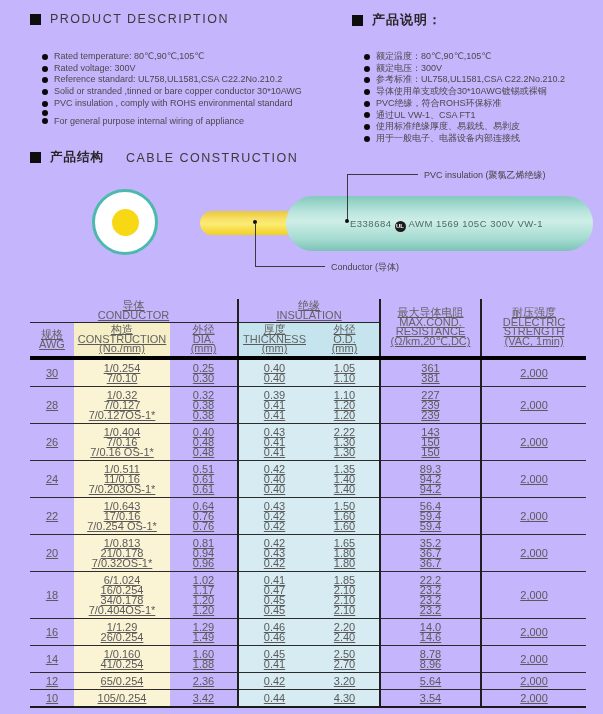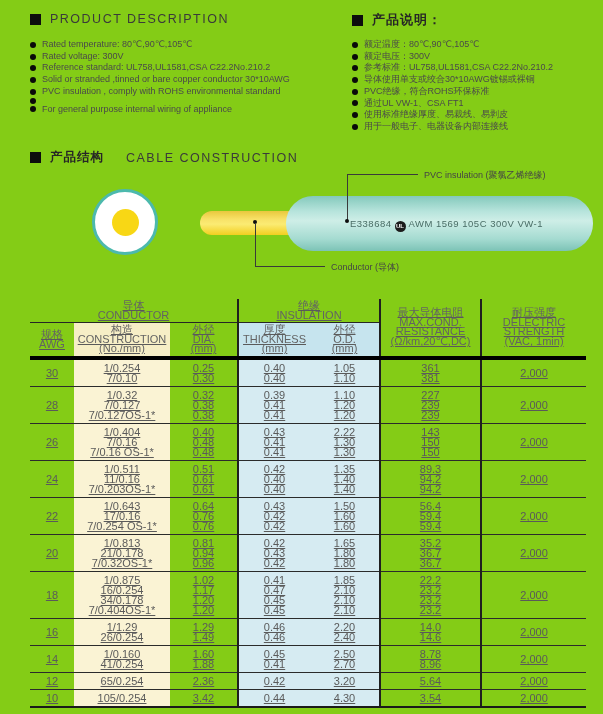--- a/index.html
+++ b/index.html
@@ -1,26 +1,26 @@
 <!DOCTYPE html>
 <html><head>
 <meta charset="utf-8">
 <style>
   html,body{margin:0;padding:0;background:#fff;}
-  .page{position:relative;width:603px;height:714px;background:#84cc16;overflow:hidden;
+  .page{position:relative;width:603px;height:714px;background:#c4b5fd;overflow:hidden;
         font-family:"Liberation Sans","DejaVu Sans",sans-serif;color:#4f4f4f;}
 
   
   .sec-title{position:absolute;display:flex;align-items:center;font-size:12.5px;color:#262626;letter-spacing:1px;}
   .sq{width:11px;height:11px;background:#0d0d0d;display:inline-block;margin-right:9px;flex:0 0 auto;}
   .t-cn{font-weight:bold;letter-spacing:1px;}
   .t-en{letter-spacing:1.5px;margin-left:22px;color:#3a3a3a;}
 
   
-  .blist{list-style:none;margin:0;padding:0;position:absolute;}
+  .blist{list-style:none;margin:12px;padding:0;position:absolute;}
   .blist li{display:flex;align-items:center;font-size:9px;line-height:11.7px;white-space:nowrap;color:#4a4a4a;}
   .dot{width:6px;height:6px;border-radius:50%;background:#0a0a0a;margin-right:6px;flex:0 0 auto;}
 
   
   .xsec{position:absolute;left:92px;top:189px;width:60px;height:60px;border:3px solid #4cb9ad;border-radius:50%;background:#fff;}
   .xsec-core{position:absolute;left:50%;top:50%;width:27px;height:27px;margin:-13.5px 0 0 -13.5px;background:#f8d715;border-radius:50%;}
   .rod{position:absolute;left:200px;top:211px;width:120px;height:24px;border-radius:12px;
        background:linear-gradient(180deg,#e9c83d 0%,#f8e268 35%,#fbeb73 55%,#f2cf1f 100%);}
   .cyl{position:absolute;left:286px;top:196px;width:307px;height:55px;border-radius:27px;
        background:linear-gradient(180deg,#84c9bc 0%,#b7e4dc 28%,#ceeee7 45%,#a5dbd1 78%,#7cc3b6 100%);}
@@ -379,21 +379,21 @@
             <td class="vr">
               <div>35.2</div>
               <div>36.7</div>
               <div>36.7</div>
             </td>
             <td>2,000</td>
           </tr>
           <tr>
             <td>18</td>
             <td class="bg-y">
-              <div>1/0.875</div>
+              <div>6/1.024</div>
               <div>16/0.254</div>
               <div>34/0.178</div>
               <div>7/0.404OS-1*</div>
             </td>
             <td class="vr">
               <div>1.02</div>
               <div>1.17</div>
               <div>1.20</div>
               <div>1.20</div>
             </td>

